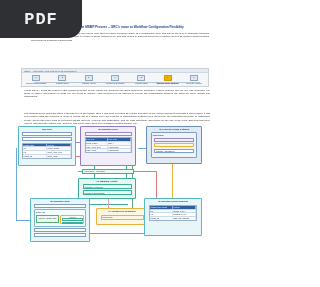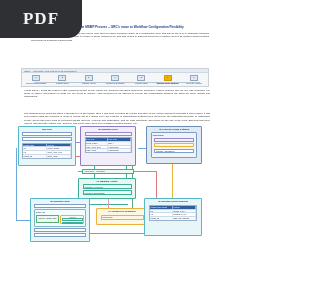--- a/index.html
+++ b/index.html
@@ -13,21 +13,21 @@
 
   
   .pdf-badge{
     position:absolute;left:0;top:0;width:82px;height:38px;
     background:#2e3033;border-bottom-right-radius:14px;
     display:flex;align-items:center;justify-content:center;
     z-index:30;
   }
   .pdf-badge span{
     color:#f2f2f2;font-weight:bold;font-size:17px;letter-spacing:1px;
-    font-family:Liberation Serif, serif;
+    font-family:Liberation Mono, monospace;
   }
 
   
   .doc{position:absolute;left:0;top:0;width:216px;height:287px;}
 
   .title{
     position:absolute;left:57px;top:24.5px;width:152px;
     font-size:3.1px;font-weight:bold;color:#1b3c86;
     text-decoration:underline;line-height:4px;
     white-space:nowrap;overflow:hidden;

